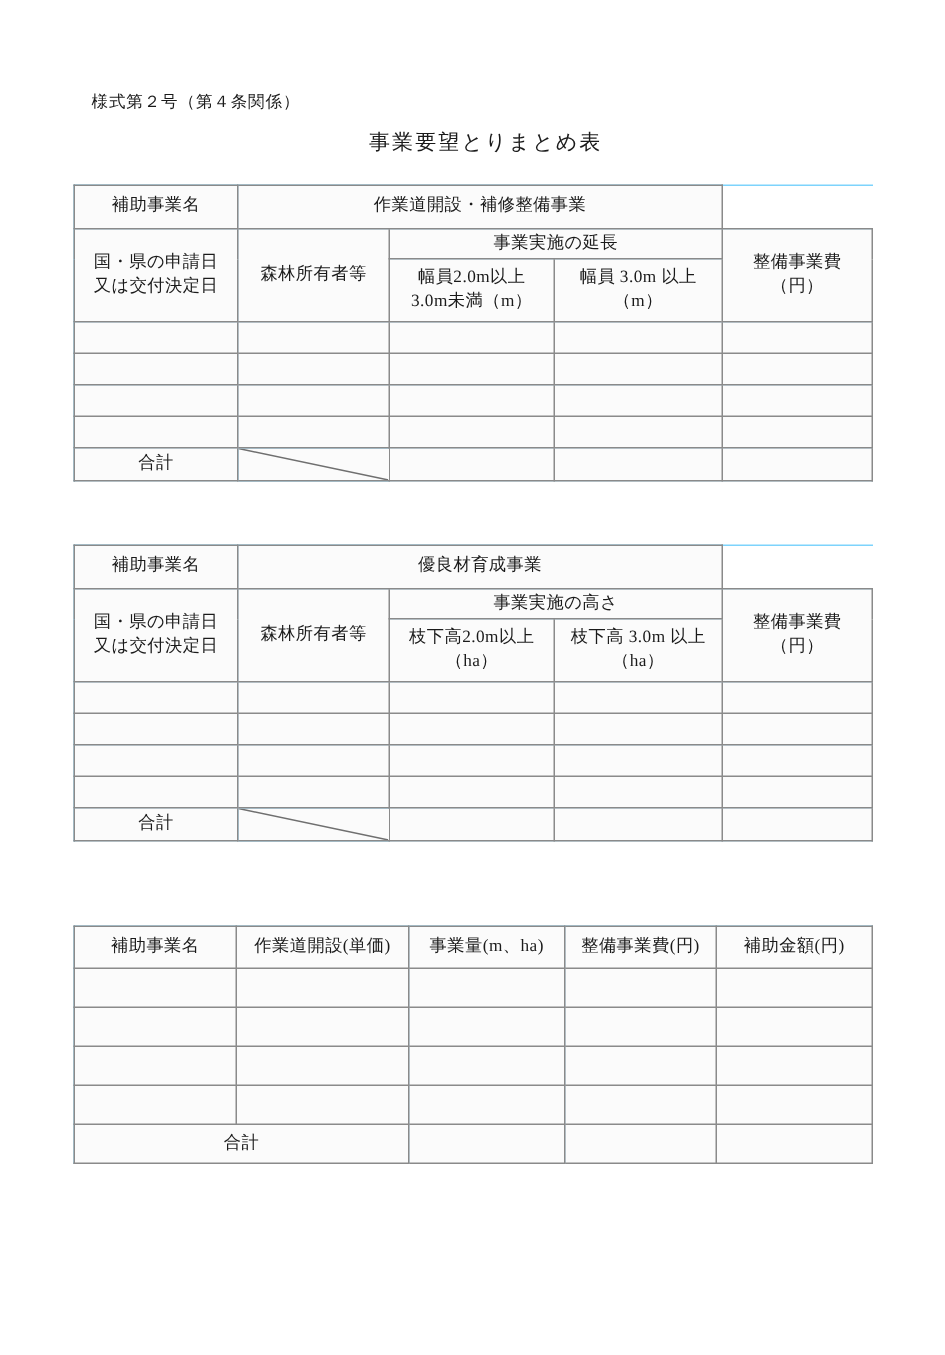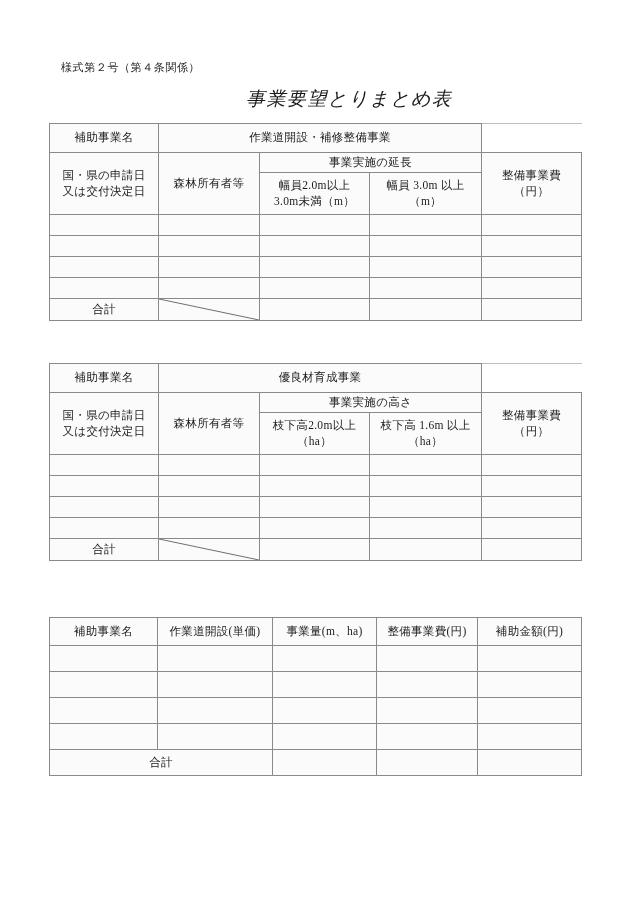--- a/index.html
+++ b/index.html
@@ -28,24 +28,23 @@
     left: 61px;
     top: 60px;
     font-size: 11px;
     letter-spacing: 0.6px;
     white-space: nowrap;
   }
   .doc-title {
     position: absolute;
     left: 246px;
     top: 86px;
-    font-size: 19px;
+    font-size: 14px;
     letter-spacing: 1.4px;
     white-space: nowrap;
-    font-style: italic;
   }
 
   
   .tbl-wrap {
     position: absolute;
     left: 49px;
     width: 532px;
   }
   table.form {
     border-collapse: collapse;
@@ -227,21 +226,21 @@
         </tr>
         <tr>
           <td style="height:41px;margin-top:40px;">
             <span class="stack">
               <span class="nowrap">枝下高2.0m以上</span>
               <span class="nowrap">（ha）</span>
             </span>
           </td>
           <td>
             <span class="stack">
-              <span class="nowrap">枝下高 1.6m 以上</span>
+              <span class="nowrap">枝下高 3.0m 以上</span>
               <span class="nowrap">（ha）</span>
             </span>
           </td>
         </tr>
 
         <tr>
           <td class="blank"></td>
           <td class="blank"></td>
           <td class="blank"></td>
           <td class="blank"></td>

